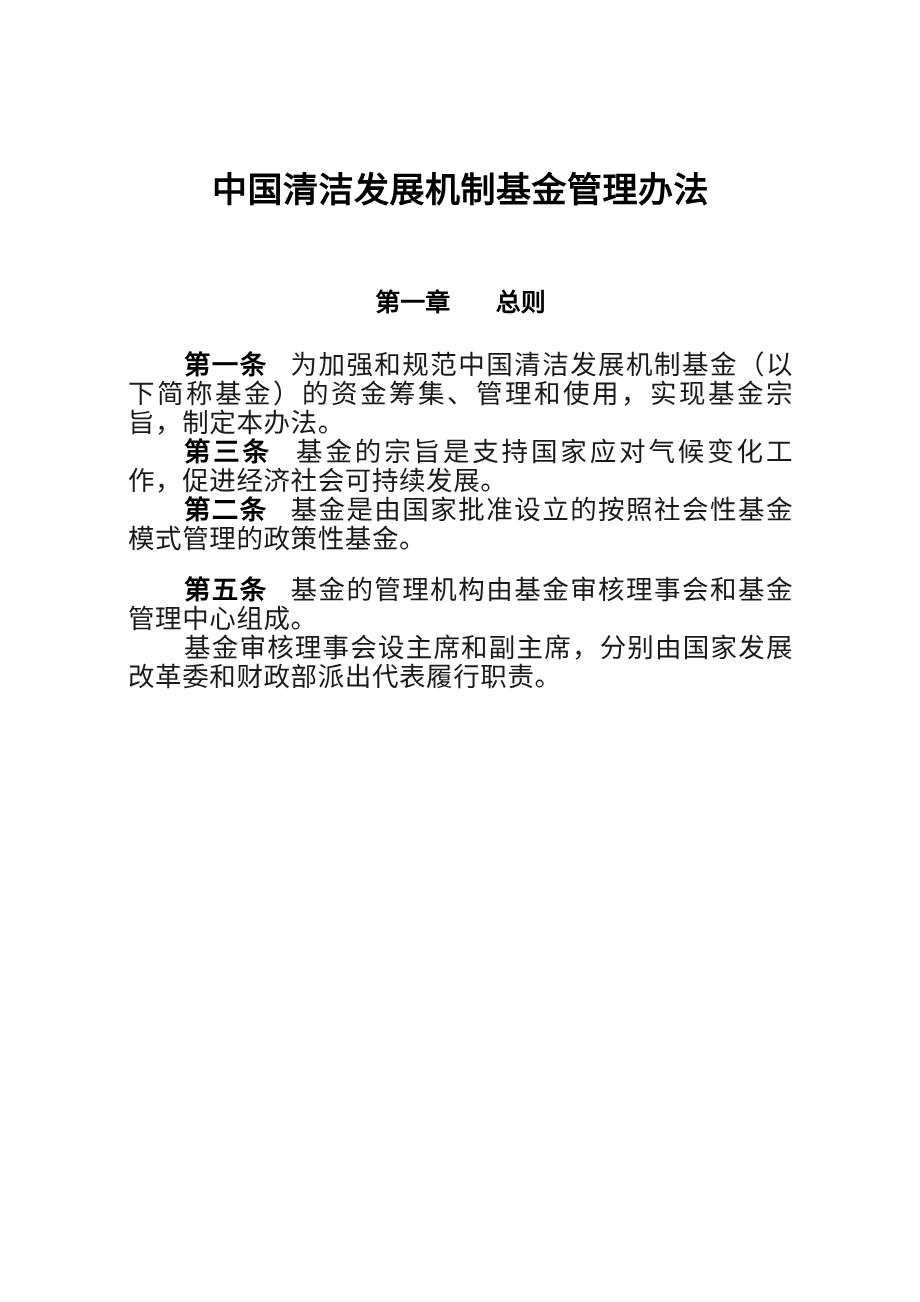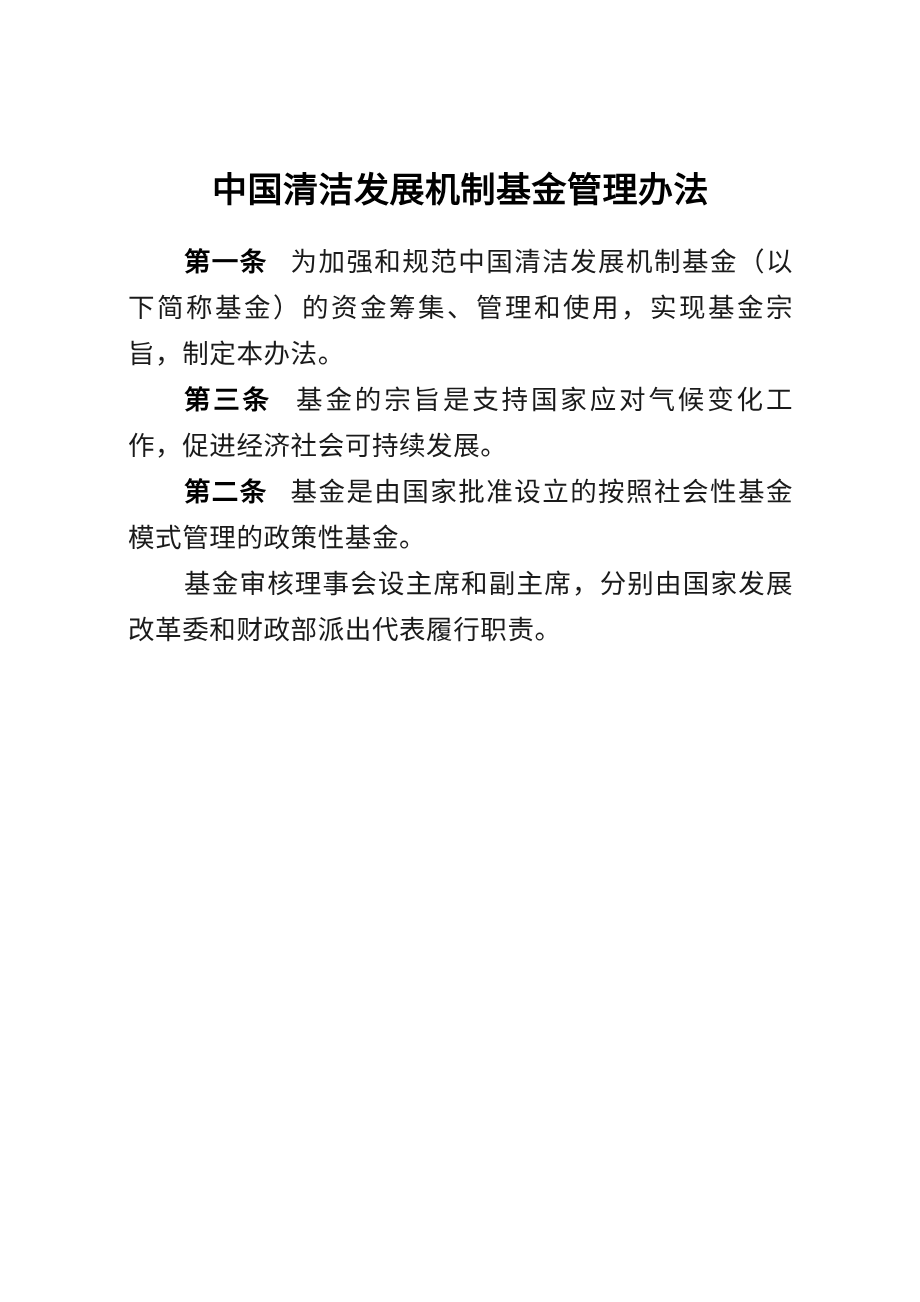--- a/index.html
+++ b/index.html
@@ -57,21 +57,21 @@
   }
 
   .chapter-1 { margin-top: 66px; }
   .chapter-2 { margin-top: 77px; }
 
   
   .para {
     margin: 0;
     font-family: "DejaVu Serif", "Liberation Serif", serif;
     font-size: 26.5px;
-    line-height: 46px;
+    line-height: 29px;
     text-align: justify;
     text-justify: inter-ideograph;
     text-indent: 56px;
     color: #1a1a1a;
     letter-spacing: 0.6px;
   }
 
   .para.first-body { margin-top: 25px; }
   .para.after-chapter { margin-top: 22px; }
 
@@ -93,34 +93,42 @@
   }
 </style>
 </head>
 <body>
 
 <div class="page">
   <div class="content">
 
     <h1 class="doc-title">中国清洁发展机制基金管理办法</h1>
 
+    <h2 class="chapter chapter-1">
+      <span>第一章</span>
+      <span class="chap-gap"></span>
+      <span>总则</span>
+    </h2>
 
     <p class="para first-body">
       <span class="art-num">第一条</span><span class="art-gap"></span><span>为加强和规范中国清洁发展机制基金（以下简称基金）的资金筹集、管理和使用，实现基金宗旨，制定本办法。</span>
     </p>
 
     <p class="para">
       <span class="art-num">第三条</span><span class="art-gap"></span><span>基金的宗旨是支持国家应对气候变化工作，促进经济社会可持续发展。</span>
     </p>
 
     <p class="para">
       <span class="art-num">第二条</span><span class="art-gap"></span><span>基金是由国家批准设立的按照社会性基金模式管理的政策性基金。</span>
     </p>
 
 
 
+    <p class="para after-chapter">
+      <span class="art-num">第五条</span><span class="art-gap"></span><span>基金的管理机构由基金审核理事会和基金管理中心组成。</span>
+    </p>
 
 
 
     <p class="para">基金审核理事会设主席和副主席，分别由国家发展改革委和财政部派出代表履行职责。</p>
 
   </div>
 </div>
 
 </body></html>

